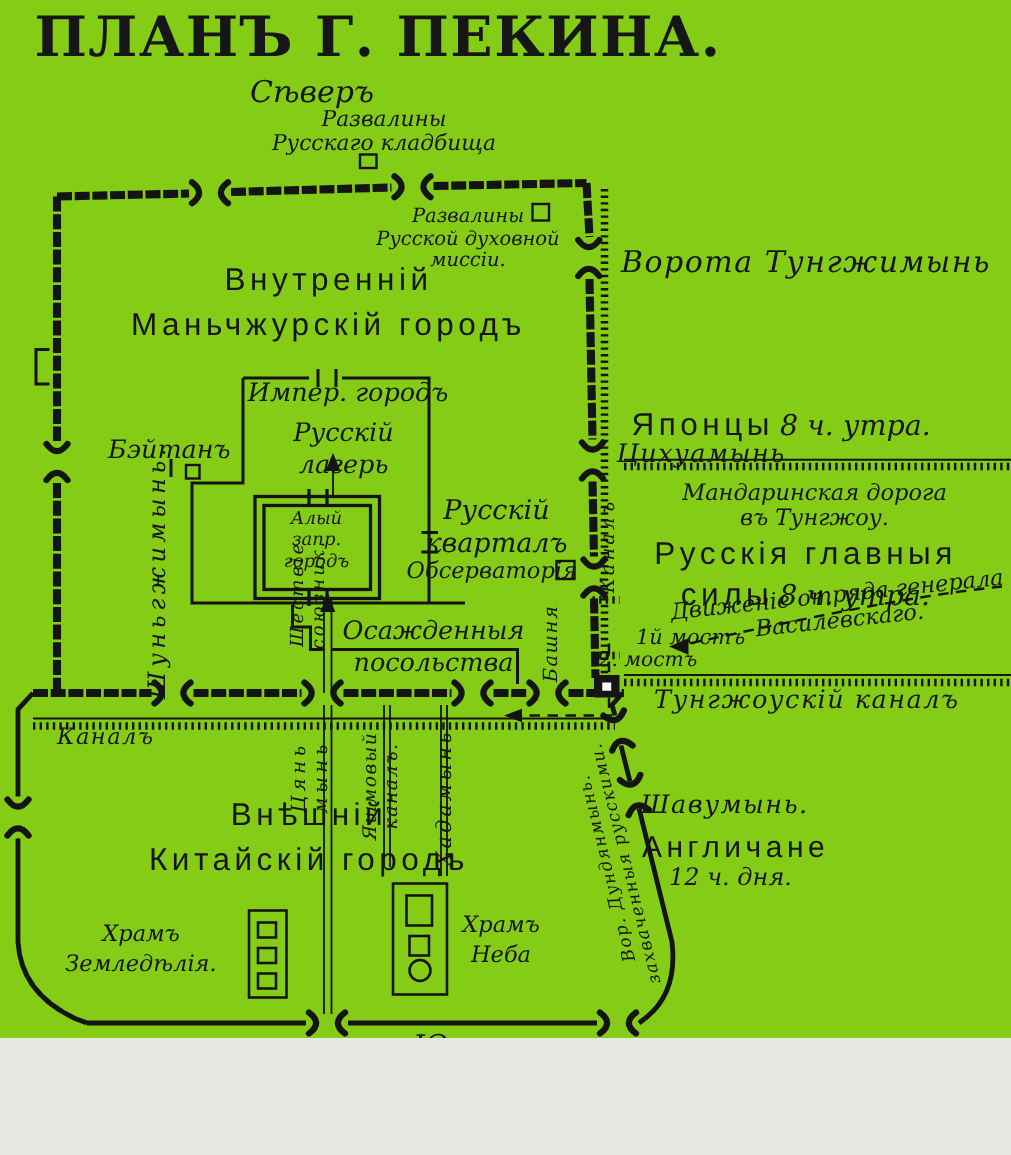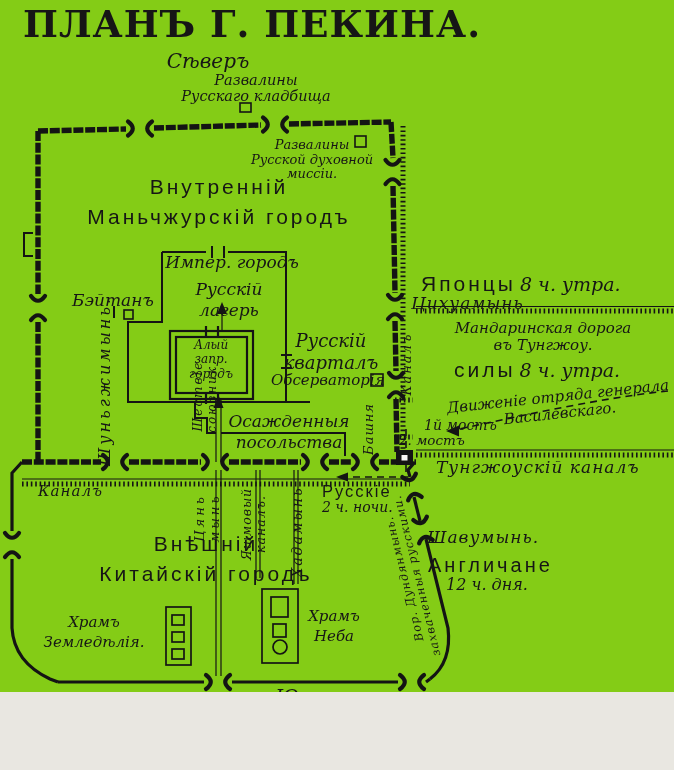--- a/index.html
+++ b/index.html
@@ -166,20 +166,21 @@
     <div>Развалины</div>
     <div>Русскаго кладбища</div>
   </div>
 
   <div class="lbl c script" style="left:312px;top:138px;font-size:13px;">
     <div>Развалины</div>
     <div>Русской духовной</div>
     <div>миссіи.</div>
   </div>
 
+  <div class="lbl script" style="left:414px;top:163px;font-size:20px;letter-spacing:1px;">Ворота Тунгжимынь</div>
 
   <div class="lbl c print" style="left:219px;top:172px;font-size:21px;line-height:1.45;">
     <div>Внутренній</div>
     <div>Маньчжурскій городъ</div>
   </div>
 
   <div class="lbl c script" style="left:232px;top:253px;font-size:17px;">Импер. городъ</div>
 
   <div class="lbl c script" style="left:229px;top:279px;font-size:17px;line-height:1.25;">
     <div>Русскій</div>
@@ -231,20 +232,21 @@
   </div>
 
   <div class="lbl script" style="left:411px;top:294px;font-size:17px;letter-spacing:1px;">Цихуамынь</div>
 
   <div class="lbl c script" style="left:543px;top:320px;font-size:15px;">
     <div>Мандаринская дорога</div>
     <div>въ Тунгжоу.</div>
   </div>
 
   <div class="lbl c" style="left:537px;top:356px;line-height:1.3;">
+    <div class="print" style="font-size:21px;">Русскія главныя</div>
     <div>
       <span class="print" style="font-size:21px;">силы</span>
       <span class="script" style="font-size:19px;">8 ч. утра.</span>
     </div>
   </div>
 
   <div class="lbl script" style="left:424px;top:396px;font-size:14px;margin-top:22px;">1й мостъ</div>
 
   <div class="lbl script" style="left:448px;top:400px;font-size:15px;transform:rotate(-6deg);transform-origin:left center;text-align:center;">
     <div>Движеніе отряда генерала</div>
@@ -258,24 +260,20 @@
 
   <div class="lbl script" style="left:427px;top:528px;font-size:17px;letter-spacing:1px;">Шавумынь.</div>
 
   <div class="lbl" style="left:428px;top:554px;">
     <div class="print" style="font-size:20px;">Англичане</div>
     <div class="script" style="font-size:16px;padding-left:18px;">12 ч. дня.</div>
   </div>
 
   <div class="lbl script" style="left:38px;top:483px;font-size:15px;letter-spacing:1px;">Каналъ</div>
 
-  <div class="lbl" style="left:322px;top:482px;">
-    <div class="print" style="font-size:16.5px;letter-spacing:2px;">Русскіе</div>
-    <div class="script" style="font-size:14px;">2 ч. ночи.</div>
-  </div>
 
   <div class="vwrap" style="left:208px;top:518px;">
     <div class="vert script" style="font-size:13px;letter-spacing:3px;">
       <div>Цянь</div>
       <div>мынь</div>
     </div>
   </div>
 
   <div class="vwrap" style="left:254px;top:524px;">
     <div class="vert script" style="font-size:12.5px;letter-spacing:1px;">

